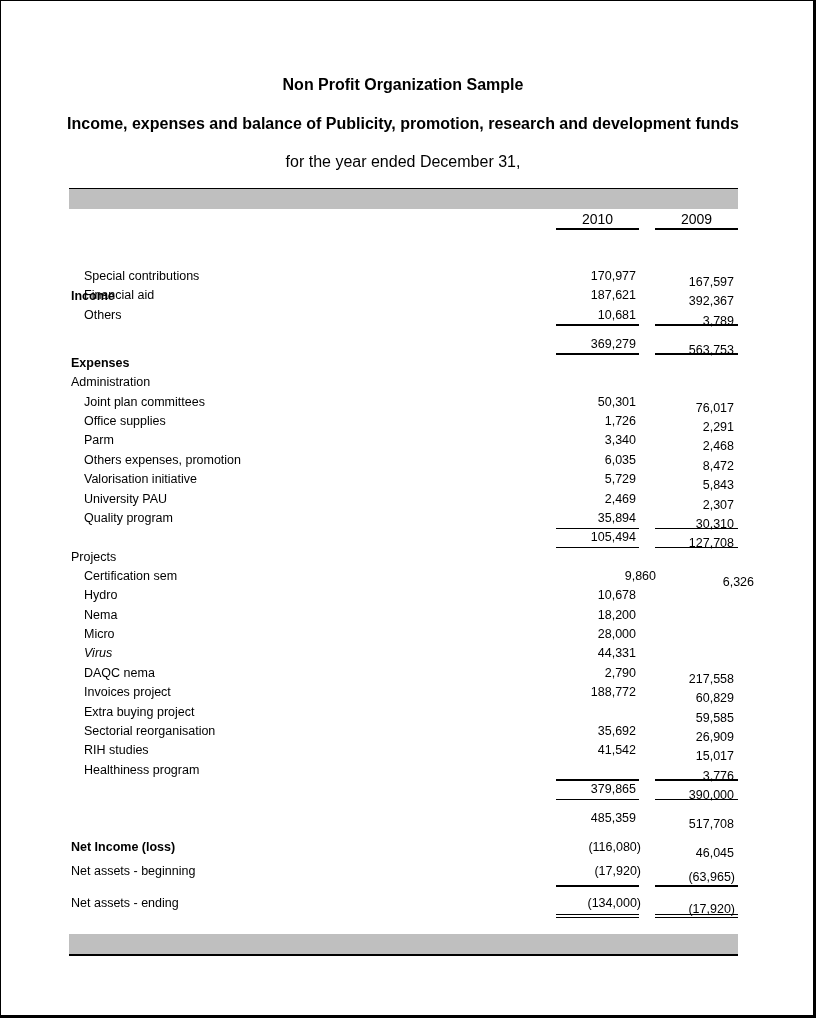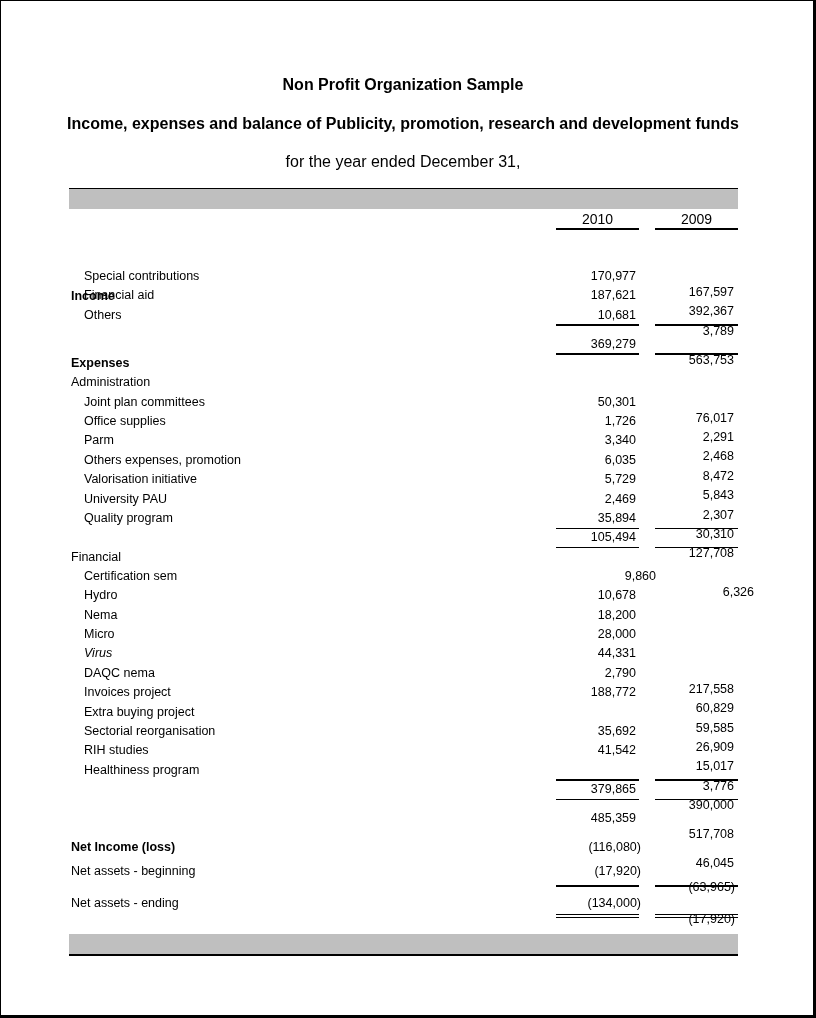--- a/index.html
+++ b/index.html
@@ -9,21 +9,21 @@
           border-left:1px solid #000; border-top:1px solid #000;
           border-right:3px solid #000; border-bottom:3px solid #000;
           box-sizing:content-box; background:#fff; }
   .title { position:absolute; left:0; width:804px; text-align:center; font-size:16px; }
   .bold { font-weight:bold; }
   .band { position:absolute; left:68px; width:669px; background:#bfbfbf; }
   .hline { position:absolute; background:#000; }
   .row { position:absolute; left:0; width:816px; height:19px; font-size:12.5px; }
   .row .label { position:absolute; top:0; white-space:nowrap; }
   .row .v1 { position:absolute; right:181px; top:0; text-align:right; white-space:nowrap; }
-  .row .v2 { position:absolute; right:83px; top:16px; text-align:center; white-space:nowrap;margin-left:44px; }
+  .row .v2 { position:absolute; right:83px; top:6px; text-align:center; white-space:nowrap;margin-left:44px; }
   .row .v1.paren { right:176px; }
   .row .v2.paren { right:82px; }
   .ul1 { position:absolute; left:555px; width:83px; height:2px; background:#000; }
   .ul2 { position:absolute; left:654px; width:83px; height:2px; background:#000; }
   .thin { height:1px; }
   .dbl { height:4px; background:transparent; border-top:1px solid #000; border-bottom:1px solid #000; box-sizing:border-box; }
   .yr { position:absolute; font-size:14px; text-align:center; width:83px; }
 </style>
 </head>
 <body>
@@ -113,21 +113,21 @@
   <div class="ul1 thin" style="top:527px;"></div>
   <div class="ul2 thin" style="top:527px;"></div>
   <div class="row" style="top:529px;">
     <span class="v1">105,494</span>
     <span class="v2">127,708</span>
   </div>
   <div class="ul1 thin" style="top:546px;"></div>
   <div class="ul2 thin" style="top:546px;"></div>
 
   <div class="row" style="top:549px;">
-    <span class="label" style="left:70px;">Financial</span>
+    <span class="label" style="left:70px;">Projects</span>
   </div>
   <div class="row" style="top:568px;padding-left:20px;">
     <span class="label" style="left:83px;">Certification sem</span>
     <span class="v1">9,860</span>
     <span class="v2">6,326</span>
   </div>
   <div class="row" style="top:587px;">
     <span class="label" style="left:83px;">Hydro</span>
     <span class="v1">10,678</span>
     <span class="v2"></span>

